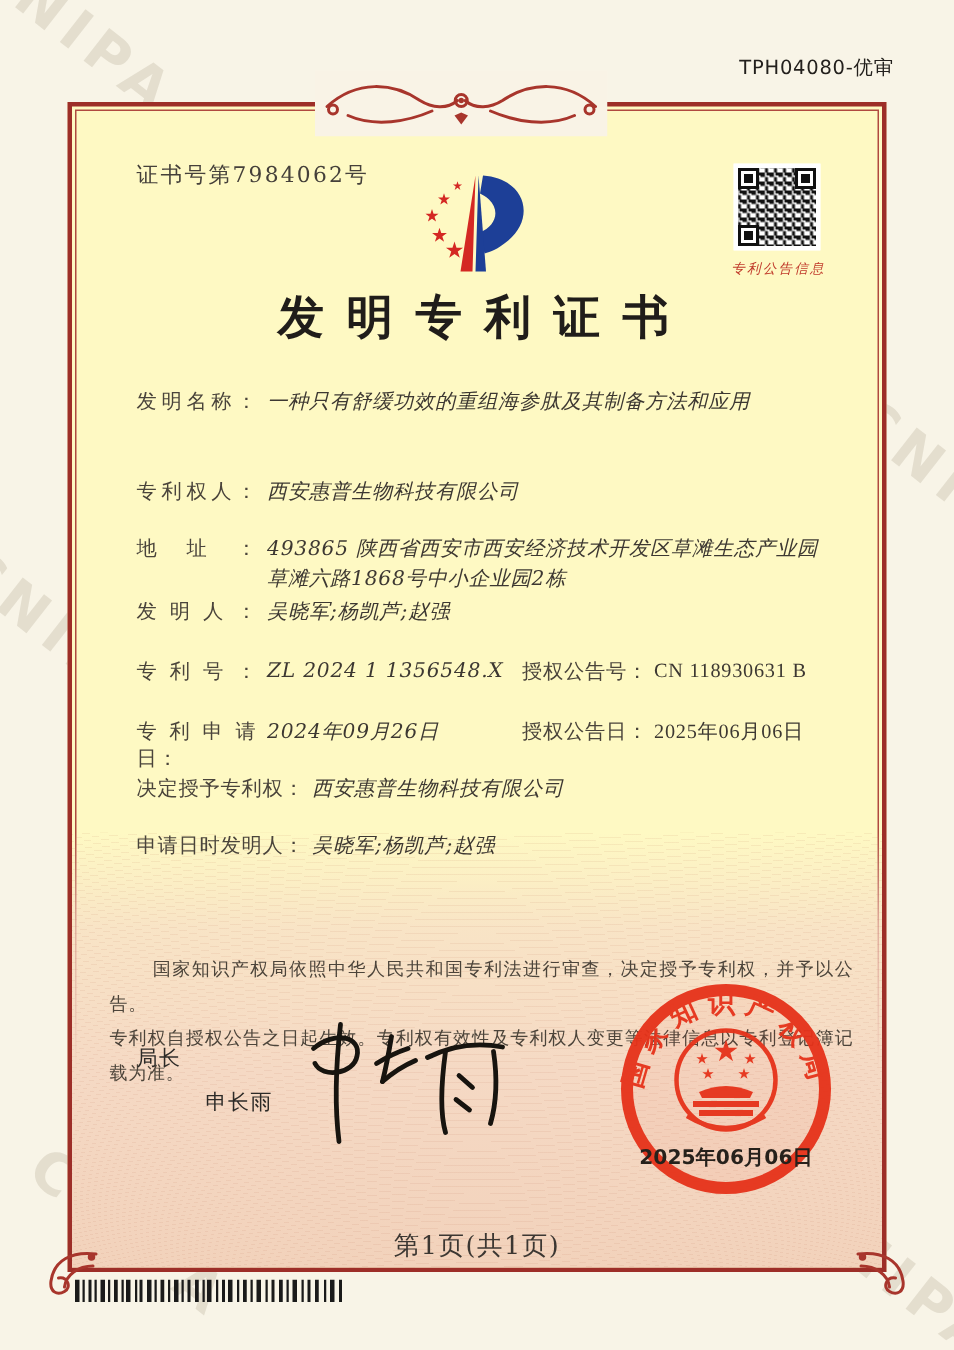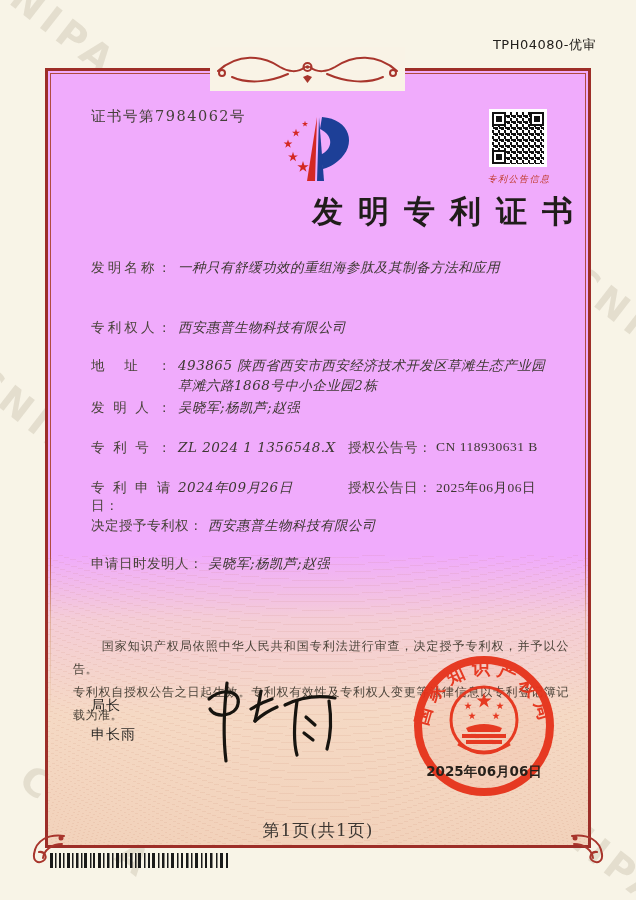--- a/index.html
+++ b/index.html
@@ -13,21 +13,21 @@
     position:absolute;z-index:1;
     font-family:"DejaVu Sans","Liberation Sans",sans-serif;
     font-weight:bold;font-size:38px;letter-spacing:6px;
     color:rgba(176,165,142,0.28);
     transform:rotate(38deg);white-space:nowrap;pointer-events:none;
   }
   
   .frame{
     position:absolute;left:45px;top:68px;width:546px;height:780px;
     border:3px solid #9d2e28;z-index:2;box-sizing:border-box;
-    background:#f0abfc;
+    background:#fef9c3;
   }
   .frame-inner{
     position:absolute;left:2px;top:2px;right:2px;bottom:2px;
     border:1px solid #b04a40;
   }
   .pink-zone{
     position:absolute;left:0;right:0;bottom:0;height:290px;
     background:linear-gradient(180deg,rgba(246,221,203,0) 0%,rgba(246,219,199,0.7) 22%,#f5d9c4 55%,#f2d2bb 100%);
   }
   .pink-zone::after{
@@ -45,21 +45,21 @@
     position:absolute;left:43px;top:36px;
     font-size:14.5px;color:#45403a;letter-spacing:1.5px;
   }
   .logo{position:absolute;left:230px;top:40px;width:84px;height:84px;}
   .qr{position:absolute;left:441px;top:38px;width:58px;height:58px;background:#fff;}
   .qr-caption{
     position:absolute;left:428px;top:102px;width:86px;text-align:center;
     font-size:9px;color:#c03a2b;letter-spacing:1.5px;font-style:italic;
   }
   .doc-title{
-    position:absolute;left:0;top:120px;width:100%;text-align:right;
+    position:absolute;left:0;top:120px;width:100%;text-align:center;
     font-size:31px;font-weight:bold;color:#201d1a;
     letter-spacing:15px;padding-left:10px;box-sizing:border-box;
   }
   
   .row{position:absolute;left:0;width:100%;font-size:13.5px;color:#443e36;}
   .lbl{
     position:absolute;left:43px;width:80px;display:inline-block;
     text-align:justify;text-align-last:justify;color:#4a443b;
   }
   .lbl.wide{width:124px;text-align-last:auto;letter-spacing:0.5px;}
@@ -76,21 +76,21 @@
   }
   .legal .l1{text-indent:2.4em;display:block;}
   .legal .l2{display:block;}
   
   .director-label,.director-name{
     position:absolute;left:43px;
     font-family:"DejaVu Sans","Liberation Sans",sans-serif;
     font-size:14px;color:#2c2a27;letter-spacing:1px;
   }
   .director-label{top:626px;}
-  .director-name{top:655px;}
+  .director-name{top:655px;margin-left:46px;}
   .sig{position:absolute;left:145px;top:598px;width:150px;height:110px;}
   .seal{position:absolute;left:356px;top:575px;width:160px;height:160px;}
   
   .page-num{
     position:absolute;left:0;top:748px;width:100%;text-align:center;
     font-size:17px;color:#3c3732;letter-spacing:1px;
   }
   .barcode{position:absolute;left:50px;top:853px;width:182px;height:15px;z-index:3;}
   .flourish-top{position:absolute;left:210px;top:47px;width:195px;height:44px;z-index:4;}
   .corner-fl{position:absolute;width:40px;height:36px;z-index:4;}

